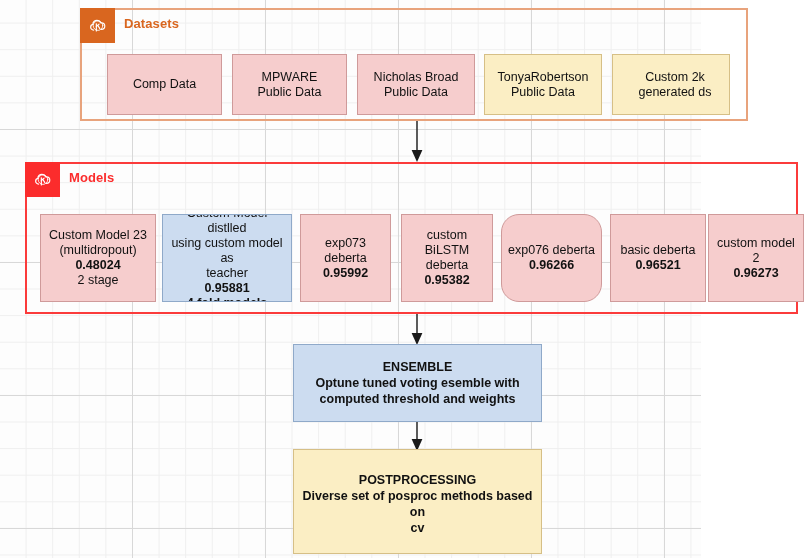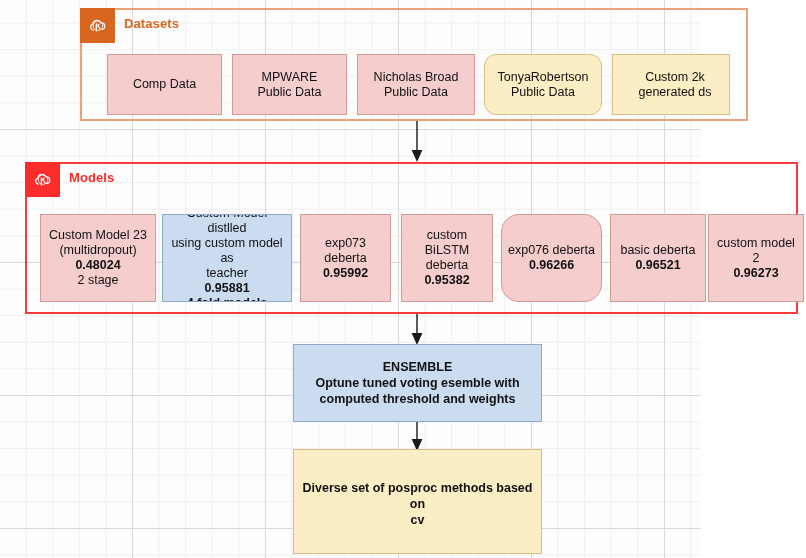--- a/index.html
+++ b/index.html
@@ -195,21 +195,21 @@
   <div class="node node-pink ds-box" style="left:232px; width:115px;">
     <span class="ln">MPWARE</span>
     <span class="ln">Public Data</span>
   </div>
 
   <div class="node node-pink ds-box" style="left:357px; width:118px;">
     <span class="ln">Nicholas Broad</span>
     <span class="ln">Public Data</span>
   </div>
 
-  <div class="node node-yellow ds-box" style="left:484px; width:118px;border-radius:12px;">
+  <div class="node node-yellow ds-box" style="left:484px; width:118px;">
     <span class="ln">TonyaRobertson</span>
     <span class="ln">Public Data</span>
   </div>
 
   <div class="node node-yellow ds-box" style="left:612px; width:118px;padding-left:12px;">
     <span class="ln">Custom 2k</span>
     <span class="ln">generated ds</span>
   </div>
 
   <div class="arrow" style="left:409px; top:121px; height:42px;">
@@ -289,17 +289,18 @@
   </div>
 
   <div class="arrow" style="left:409px; top:422px; height:30px;">
     <svg width="16" height="30" viewBox="0 0 16 30">
       <line x1="8" y1="0" x2="8" y2="21" stroke="#333333" stroke-width="1.6"></line>
       <polygon points="8,29 2.6,17 13.4,17" fill="#1a1a1a"></polygon>
     </svg>
   </div>
 
   <div class="flowbox box-postproc">
+    <div>POSTPROCESSING</div>
     <div>Diverse set of posproc methods based on</div>
     <div>cv</div>
   </div>
 
 </div>
 
 </body></html>

